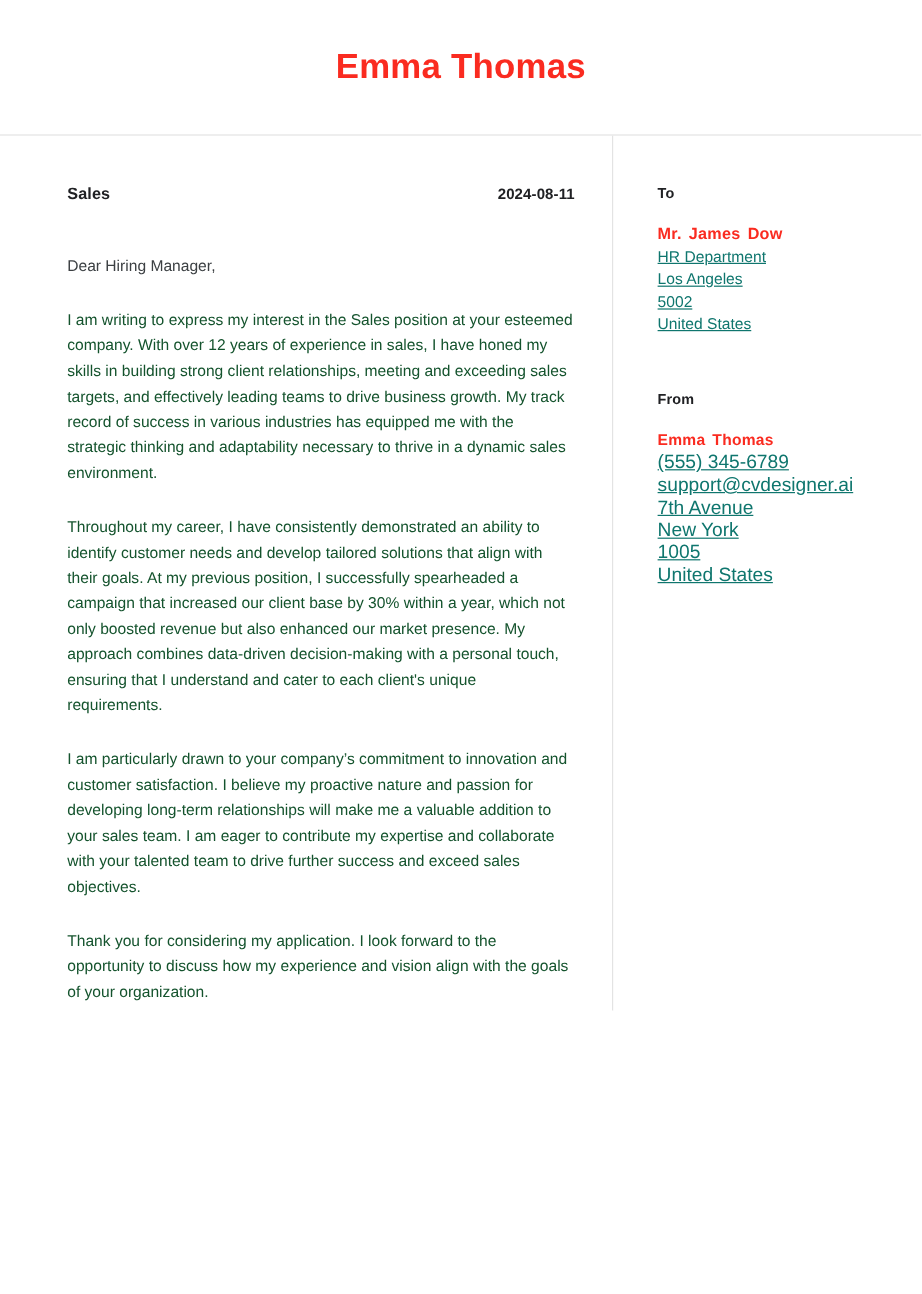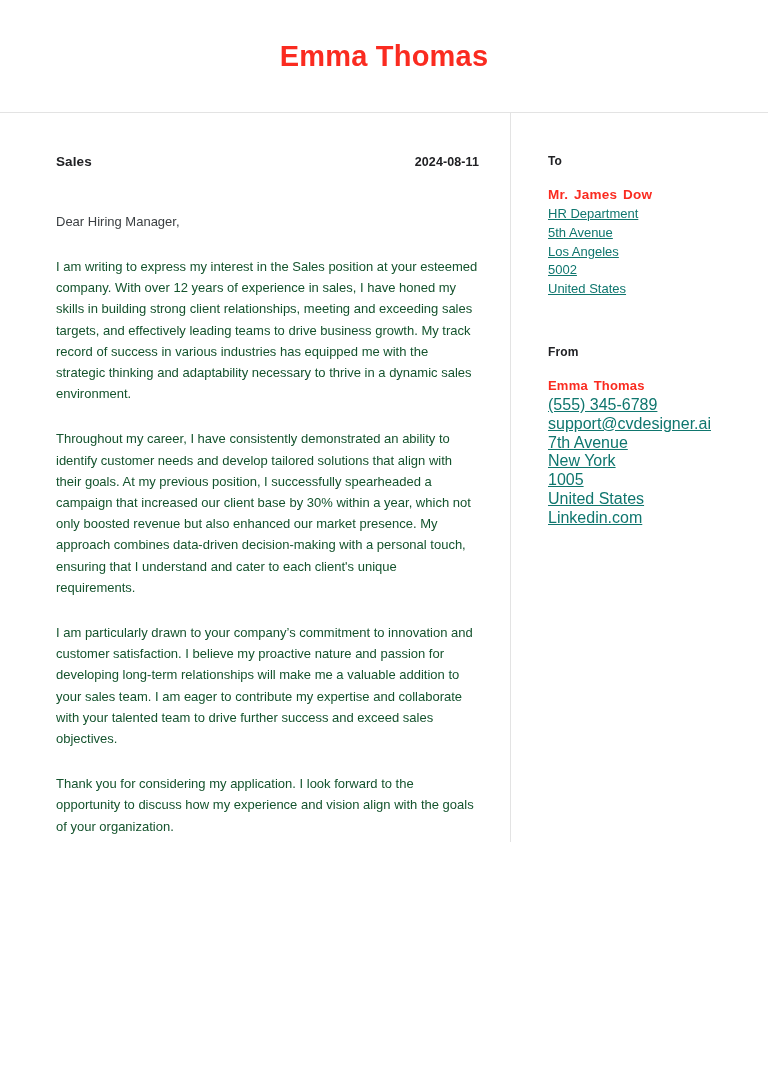--- a/index.html
+++ b/index.html
@@ -176,35 +176,33 @@
     </div>
 
     <div class="divider"></div>
 
     <div class="right-col">
 
       <div class="to-block">
         <div class="side-heading">To</div>
         <div class="side-name">Mr. James Dow</div>
         <div class="side-line">HR Department</div>
-        <div class="side-line">5th Avenue</div>
         <div class="side-line">Los Angeles</div>
         <div class="side-line">5002</div>
         <div class="side-line">United States</div>
       </div>
 
       <div class="from-block">
         <div class="side-heading">From</div>
         <div class="side-name">Emma Thomas</div>
         <div class="side-line">(555) 345-6789</div>
         <div class="side-line">support@cvdesigner.ai</div>
         <div class="side-line">7th Avenue</div>
         <div class="side-line">New York</div>
         <div class="side-line">1005</div>
         <div class="side-line">United States</div>
-        <div class="side-line">Linkedin.com</div>
       </div>
 
     </div>
 
   </div>
 
 </div>
 
 </body></html>

